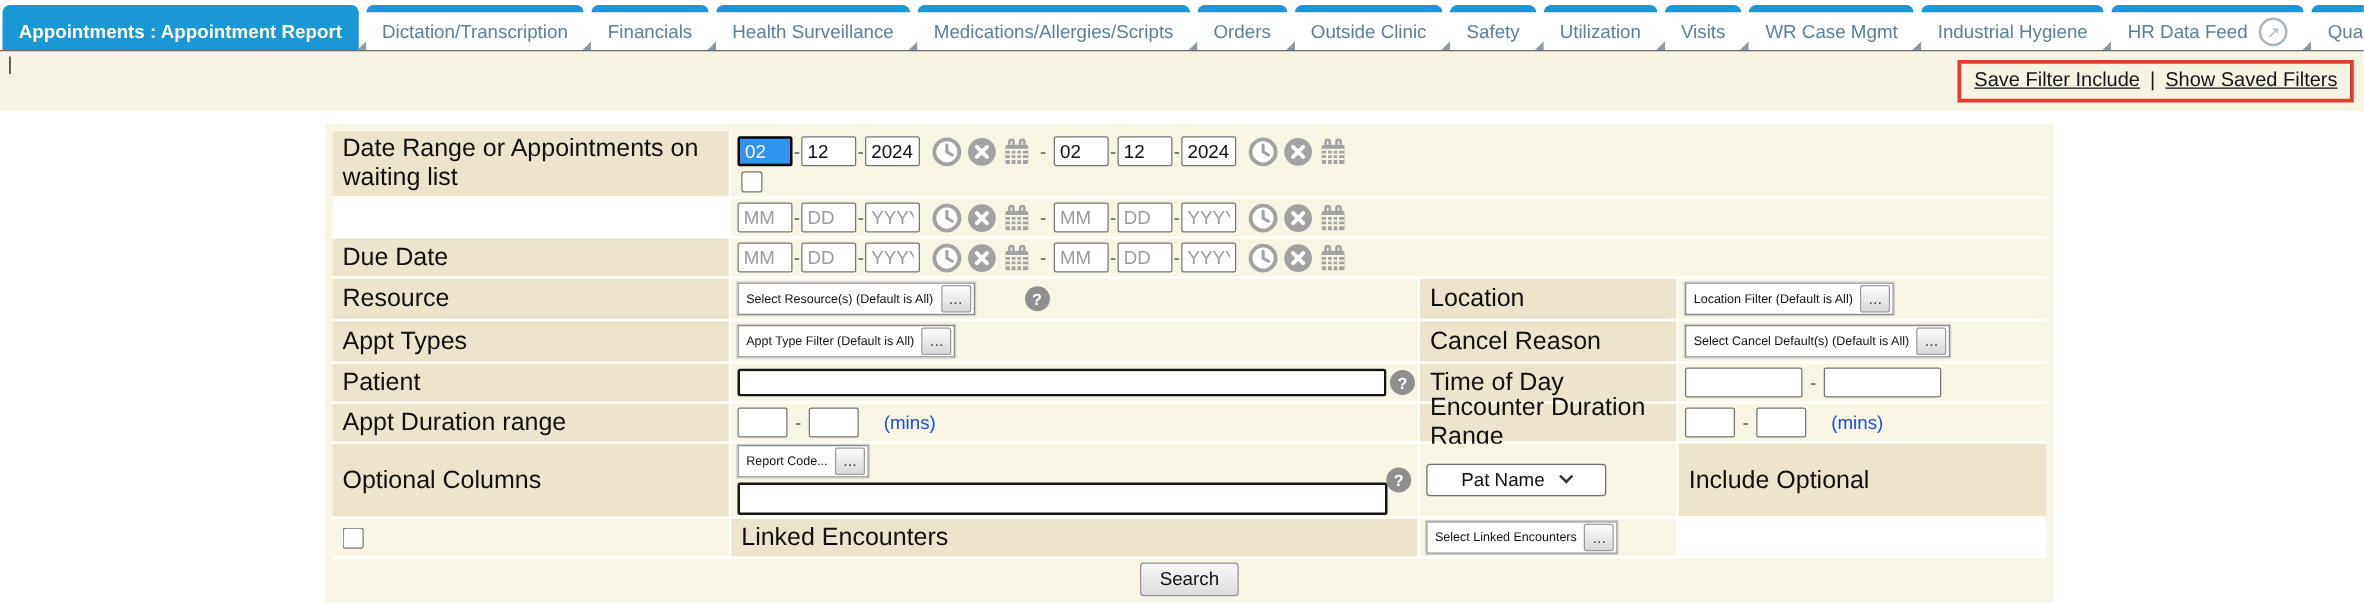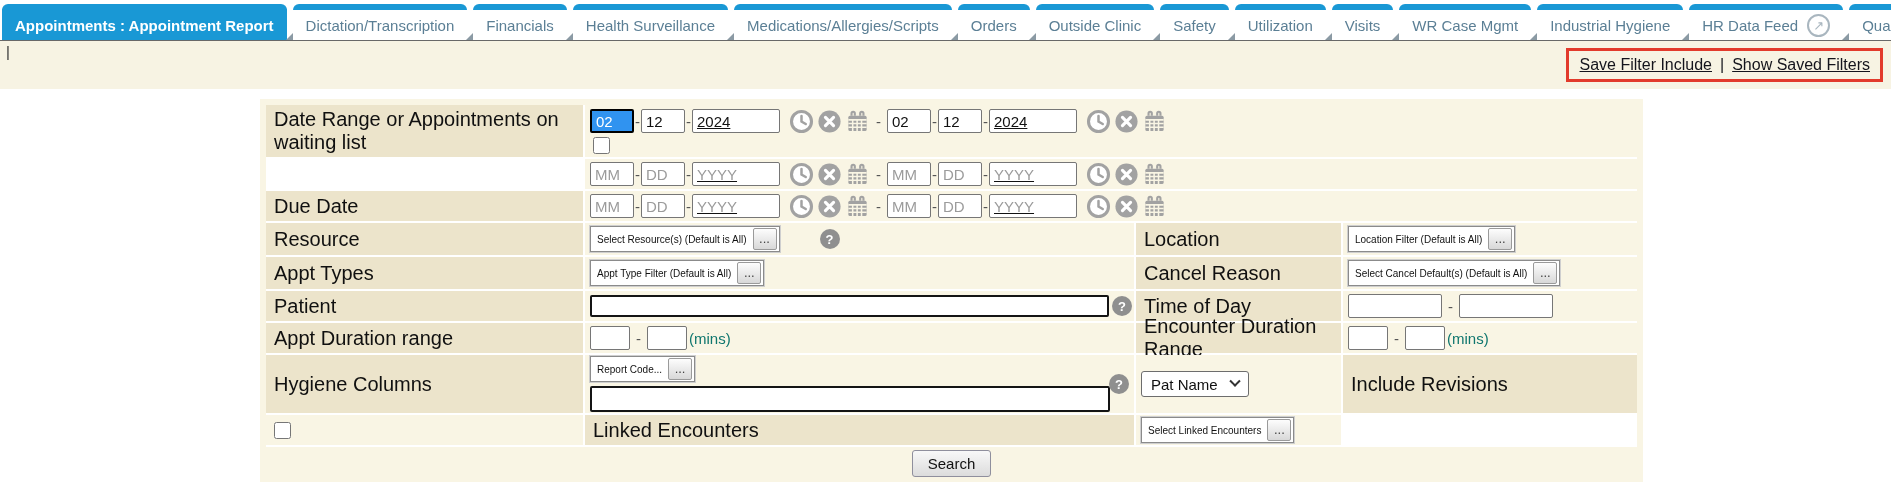--- a/index.html
+++ b/index.html
@@ -56,21 +56,21 @@
            font-size:20px; color:#101010; }
   .icell { background:#f9f5e4; display:flex; align-items:center; padding-left:5px;
            font-size:15px; color:#101010; position:relative; }
   .span3 { grid-column:2/5; }
 
   .dline { display:flex; align-items:center; }
   .din {
     height:24px; border:1px solid #767676; border-radius:2px; background:#fff;
     font-family:"Liberation Sans", sans-serif; font-size:15px; padding:1px 4px; color:#111;
   }
-  .din.mm { width:44px; } .din.yy { width:88px;text-decoration:underline; }
+  .din.mm { width:44px; } .din.yy { width:44px; }
   .din::placeholder { color:#9b9b9b; opacity:1; }
   .din.selfocus { border:2px solid #000; background:#3093f0; color:#fff; }
   .dash { color:#555; margin:0 1px; }
   .gdash { color:#555; margin:0 6px; }
   .icon-btn { width:25px; height:25px; display:inline-flex; margin-left:3px; cursor:pointer; flex:none; }
   .icon-btn.first { margin-left:9px; }
   .icon-btn svg { width:100%; height:100%; display:block; }
 
   .r1cell { flex-direction:column; align-items:flex-start; justify-content:center; gap:3px; }
   .cb { width:17px; height:17px; margin:0 0 0 3px; accent-color:#3093f0; }
@@ -96,30 +96,30 @@
   .bigta {
     height:22px; border:2px solid #141414; border-radius:2px; background:#fff;
     flex:1; margin-right:3px; resize:none; font:15px "Liberation Sans", sans-serif; padding:1px 4px;
   }
   .patient-cell { padding-right:2px; }
 
   .tmin { width:94px; height:24px; border:1px solid #767676; border-radius:2px; background:#fff;
           font:15px "Liberation Sans", sans-serif; padding:1px 4px; }
   .smin { width:40px; height:24px; border:1px solid #767676; border-radius:2px; background:#fff;
           font:15px "Liberation Sans", sans-serif; padding:1px 4px; }
-  .units { margin-left:2px; color:#0f766e; }
+  .units { margin-left:20px; color:#1d4ed8; }
 
   .optcell { flex-direction:column; align-items:flex-start; justify-content:center; gap:4px; padding-right:34px; }
   .optta { width:520px; height:26px; border:2px solid #141414; border-radius:2px; resize:none;
            font:15px "Liberation Sans", sans-serif; padding:1px 4px; }
   .opt-help { position:absolute; right:5px; top:50%; transform:translateY(-50%); }
 
   .selbox {
     display:inline-flex; align-items:center; gap:13px; border:1px solid #6d6d6d;
-    border-radius:3px; background:#fff; padding:2px 9px; font-size:15px; height:26px; cursor:pointer;text-align:center;
+    border-radius:3px; background:#fff; padding:2px 27px; font-size:15px; height:26px; cursor:pointer;text-align:center;
   }
   .chev { width:8px; height:8px; border-right:2px solid #333; border-bottom:2px solid #333;
           transform:rotate(45deg) translate(-2px,-2px); }
 
   .search-cell { grid-column:1/5; background:#f9f5e4; display:flex; align-items:center; justify-content:center; }
   .search-btn {
     font-size:15px; padding:4px 15px; border:1px solid #8f8f9d; border-radius:3px;
     background:linear-gradient(#f8f8f8,#dcdcdc); color:#111; cursor:pointer;
     font-family:"Liberation Sans", sans-serif;
   }
@@ -420,37 +420,37 @@
         <span class="units">(mins)</span>
       </div>
       <div class="lcell">Encounter Duration Range</div>
       <div class="icell">
         <input class="smin" style="">
         <span class="gdash">-</span>
         <input class="smin" style="">
         <span class="units">(mins)</span>
       </div>
 
-      <div class="lcell">Hygiene Columns</div>
+      <div class="lcell">Optional Columns</div>
       <div class="icell optcell">
         <div class="combo">
           <span class="combo-text">Report Code...</span>
           <button class="dots">...</button>
         </div>
         <textarea class="optta" style=""></textarea>
         <span class="help opt-help">?</span>
       </div>
       <div class="icell">
         <div class="selbox">
           <span>Pat Name</span>
           <span class="chev"></span>
         </div>
       </div>
 
-      <div class="lcell">Include Revisions</div>
+      <div class="lcell">Include Optional</div>
       <div class="icell">
         <input type="checkbox" class="cb" style="">
       </div>
       <div class="lcell">Linked Encounters</div>
       <div class="icell">
         <div class="combo">
           <span class="combo-text">Select Linked Encounters</span>
           <button class="dots">...</button>
         </div>
       </div>

